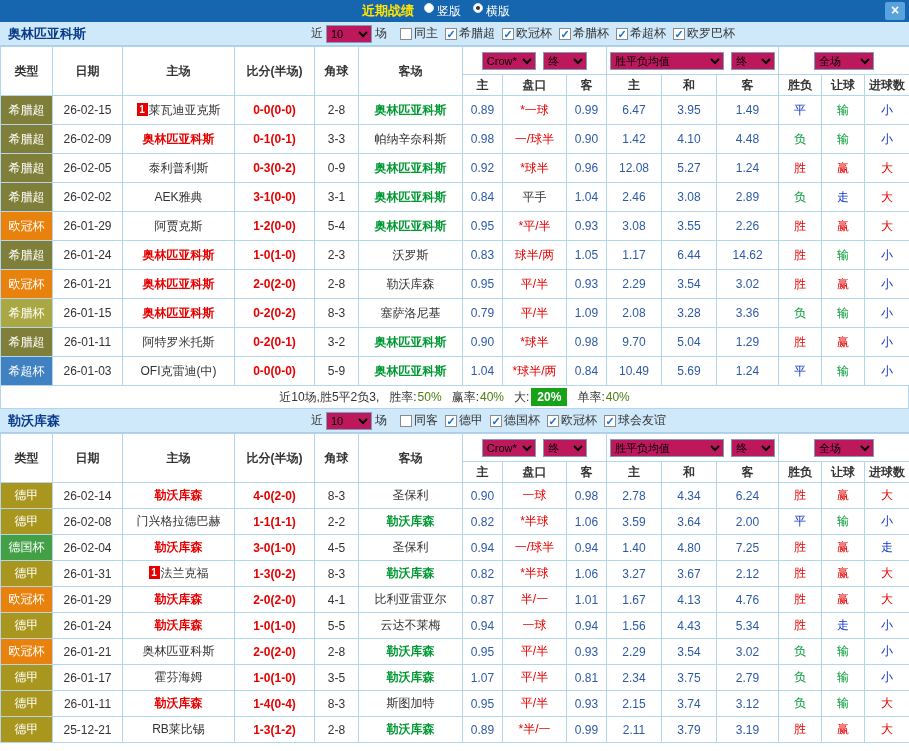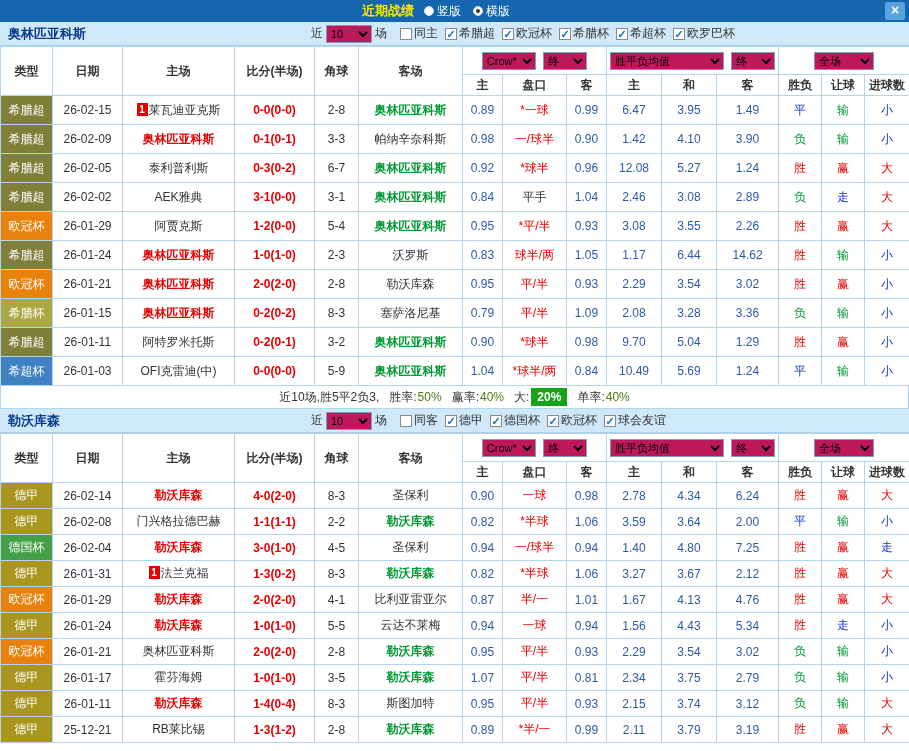--- a/index.html
+++ b/index.html
@@ -18,21 +18,21 @@
     align-items: center;
     position: relative;
   }
   .topbar-title {
     color: #ffe400;
     font-weight: bold;
     font-size: 13px;
     margin-left: 362px;
   }
   .radio-group { display:flex; align-items:center; color:#fff; font-size:12px; margin-left:10px; }
-  .radio { display:flex; align-items:center; margin-right:12px; cursor:pointer; }
+  .radio { display:flex; align-items:flex-start; margin-right:12px; cursor:pointer; }
   .radio-dot {
     width:10px; height:10px; border-radius:50%;
     background:#fff; border:1px solid #cfe0ee; position:relative; margin-right:3px;
   }
   .radio-dot.sel::after {
     content:''; position:absolute; left:2px; top:2px;
     width:4px; height:4px; border-radius:50%; background:#333;
   }
   .close-btn {
     position:absolute; right:4px; top:2px;
@@ -239,31 +239,31 @@
           <td class="t-dark">26-02-09</td>
           <td><span class="t-red bold">奥林匹亚科斯</span></td>
           <td class="t-score">0-1(0-1)</td>
           <td class="t-dark">3-3</td>
           <td><span class="t-dark">帕纳辛奈科斯</span></td>
           <td class="odds">0.98</td>
           <td class="t-red">一/球半</td>
           <td class="odds">0.90</td>
           <td class="odds">1.42</td>
           <td class="odds">4.10</td>
-          <td class="odds">3.90</td>
+          <td class="odds">4.48</td>
           <td class="t-green">负</td>
           <td class="t-green">输</td>
           <td class="t-blue">小</td>
         </tr>
         <tr>
           <td class="type-cell" style="background: rgb(127, 127, 58);">希腊超</td>
           <td class="t-dark">26-02-05</td>
           <td><span class="t-dark">泰利普利斯</span></td>
           <td class="t-score">0-3(0-2)</td>
-          <td class="t-dark">6-7</td>
+          <td class="t-dark">0-9</td>
           <td><span class="t-green bold">奥林匹亚科斯</span></td>
           <td class="odds">0.92</td>
           <td class="t-red">*球半</td>
           <td class="odds">0.96</td>
           <td class="odds">12.08</td>
           <td class="odds">5.27</td>
           <td class="odds">1.24</td>
           <td class="t-red">胜</td>
           <td class="t-red">赢</td>
           <td class="t-red">大</td>

